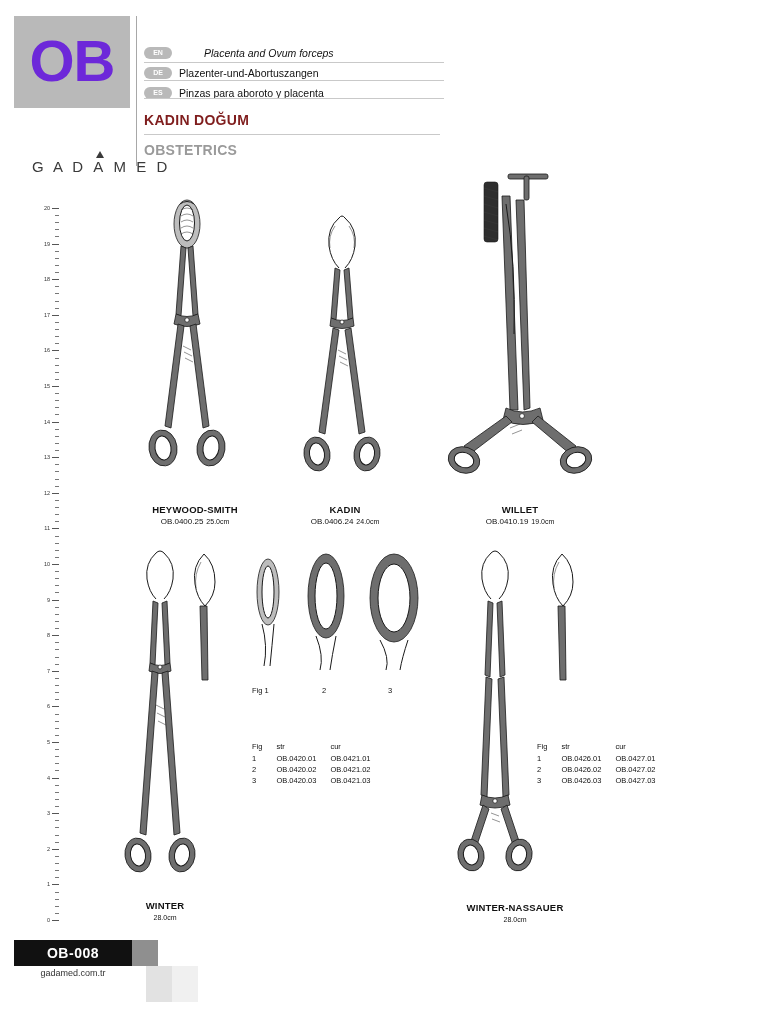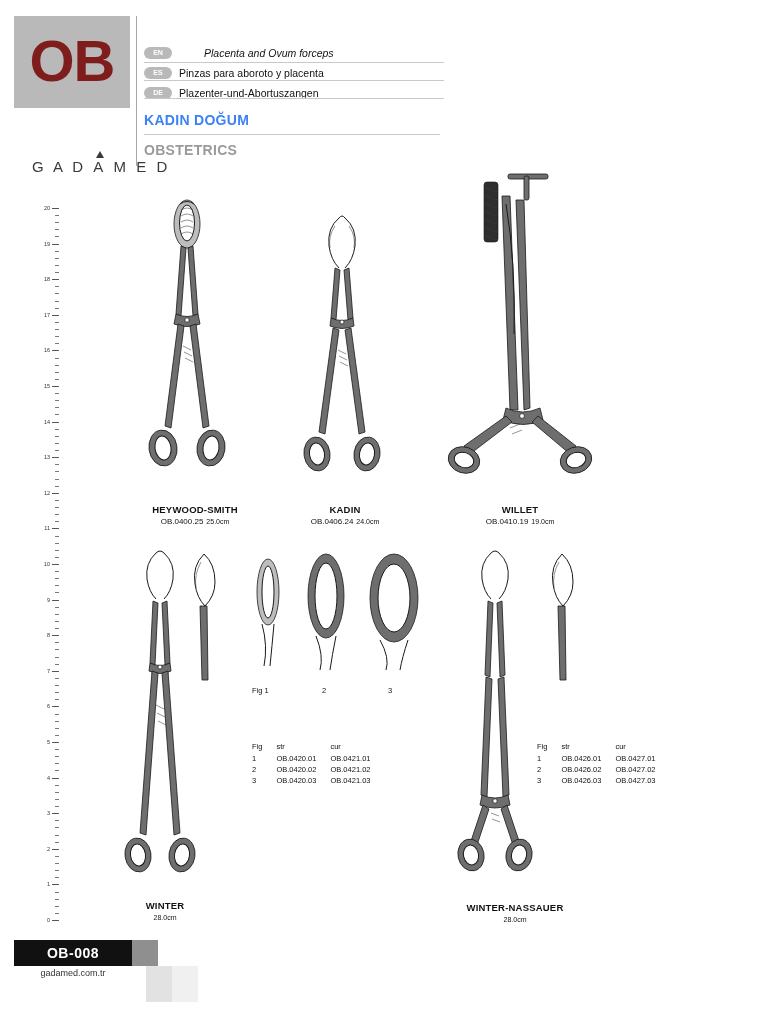--- a/index.html
+++ b/index.html
@@ -13,21 +13,21 @@
   }
   .page{position:absolute;inset:0;}
 
   
   .ob-box{
     position:absolute;left:14px;top:16px;width:116px;height:92px;
     background:#b9b9b9;
   }
   .ob-box .ob-text{
     position:absolute;left:50%;top:50%;transform:translate(-50%,-52%);
-    font-size:58px;font-weight:bold;letter-spacing:-1px;color:#7f1d1d;
+    font-size:58px;font-weight:bold;letter-spacing:-1px;color:#6d28d9;
     font-family:"Liberation Sans", sans-serif;
   }
   .hdr-rule{
     position:absolute;left:136px;top:16px;width:1px;height:150px;background:#a8a8a8;
   }
   .lang-list{position:absolute;left:144px;top:44px;}
   .lang-row{display:flex;align-items:center;height:18px;margin-bottom:2px;}
   .lang-tag{
     display:inline-block;min-width:22px;height:12px;line-height:12px;
     background:#b9b9b9;color:#fff;font-size:7px;font-weight:bold;
@@ -35,21 +35,21 @@
   }
   .lang-name{font-size:10.5px;color:#111;}
   .lang-row.en .lang-name{font-style:italic;margin-left:25px;}
   .lang-line{
     position:absolute;left:144px;width:300px;height:1px;background:#c9c9c9;
   }
   .l1{top:62px;} .l2{top:80px;} .l3{top:98px;}
 
   .dept-tr{
     position:absolute;left:144px;top:112px;font-size:14px;font-weight:bold;
-    color:#3b82f6;letter-spacing:.3px;
+    color:#7f1d1d;letter-spacing:.3px;
   }
   .dept-en{
     position:absolute;left:144px;top:142px;font-size:14px;font-weight:bold;
     color:#9a9a9a;letter-spacing:.3px;
   }
   .dept-rule{position:absolute;left:144px;top:134px;width:296px;height:1px;background:#c9c9c9;}
 
   .brand{
     position:absolute;left:32px;top:158px;font-size:15px;letter-spacing:3px;color:#3a3a3a;
   }
@@ -114,26 +114,26 @@
     <div class="ob-text">OB</div>
   </div>
   <div class="hdr-rule"></div>
 
   <div class="lang-list">
     <div class="lang-row en">
       <span class="lang-tag">EN</span>
       <span class="lang-name">Placenta and Ovum forceps</span>
     </div>
     <div class="lang-row">
+      <span class="lang-tag">DE</span>
+      <span class="lang-name">Plazenter-und-Abortuszangen</span>
+    </div>
+    <div class="lang-row">
       <span class="lang-tag">ES</span>
       <span class="lang-name">Pinzas para aboroto y placenta</span>
-    </div>
-    <div class="lang-row">
-      <span class="lang-tag">DE</span>
-      <span class="lang-name">Plazenter-und-Abortuszangen</span>
     </div>
   </div>
   <div class="lang-line l1"></div>
   <div class="lang-line l2"></div>
   <div class="lang-line l3"></div>
 
   <div class="dept-tr">KADIN DOĞUM</div>
   <div class="dept-rule"></div>
   <div class="dept-en">
     <span>OBSTETRICS</span>

